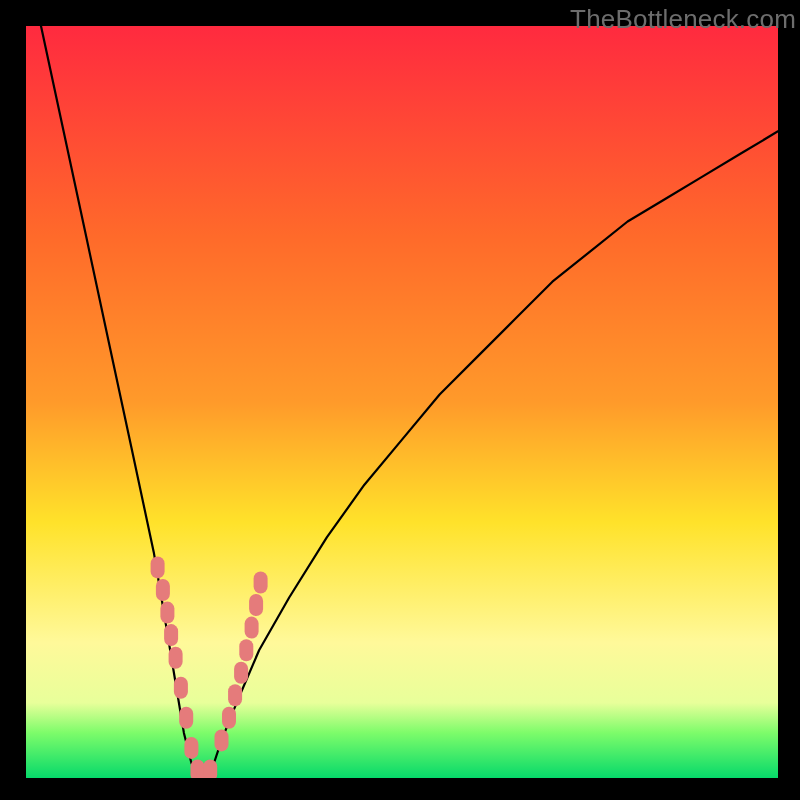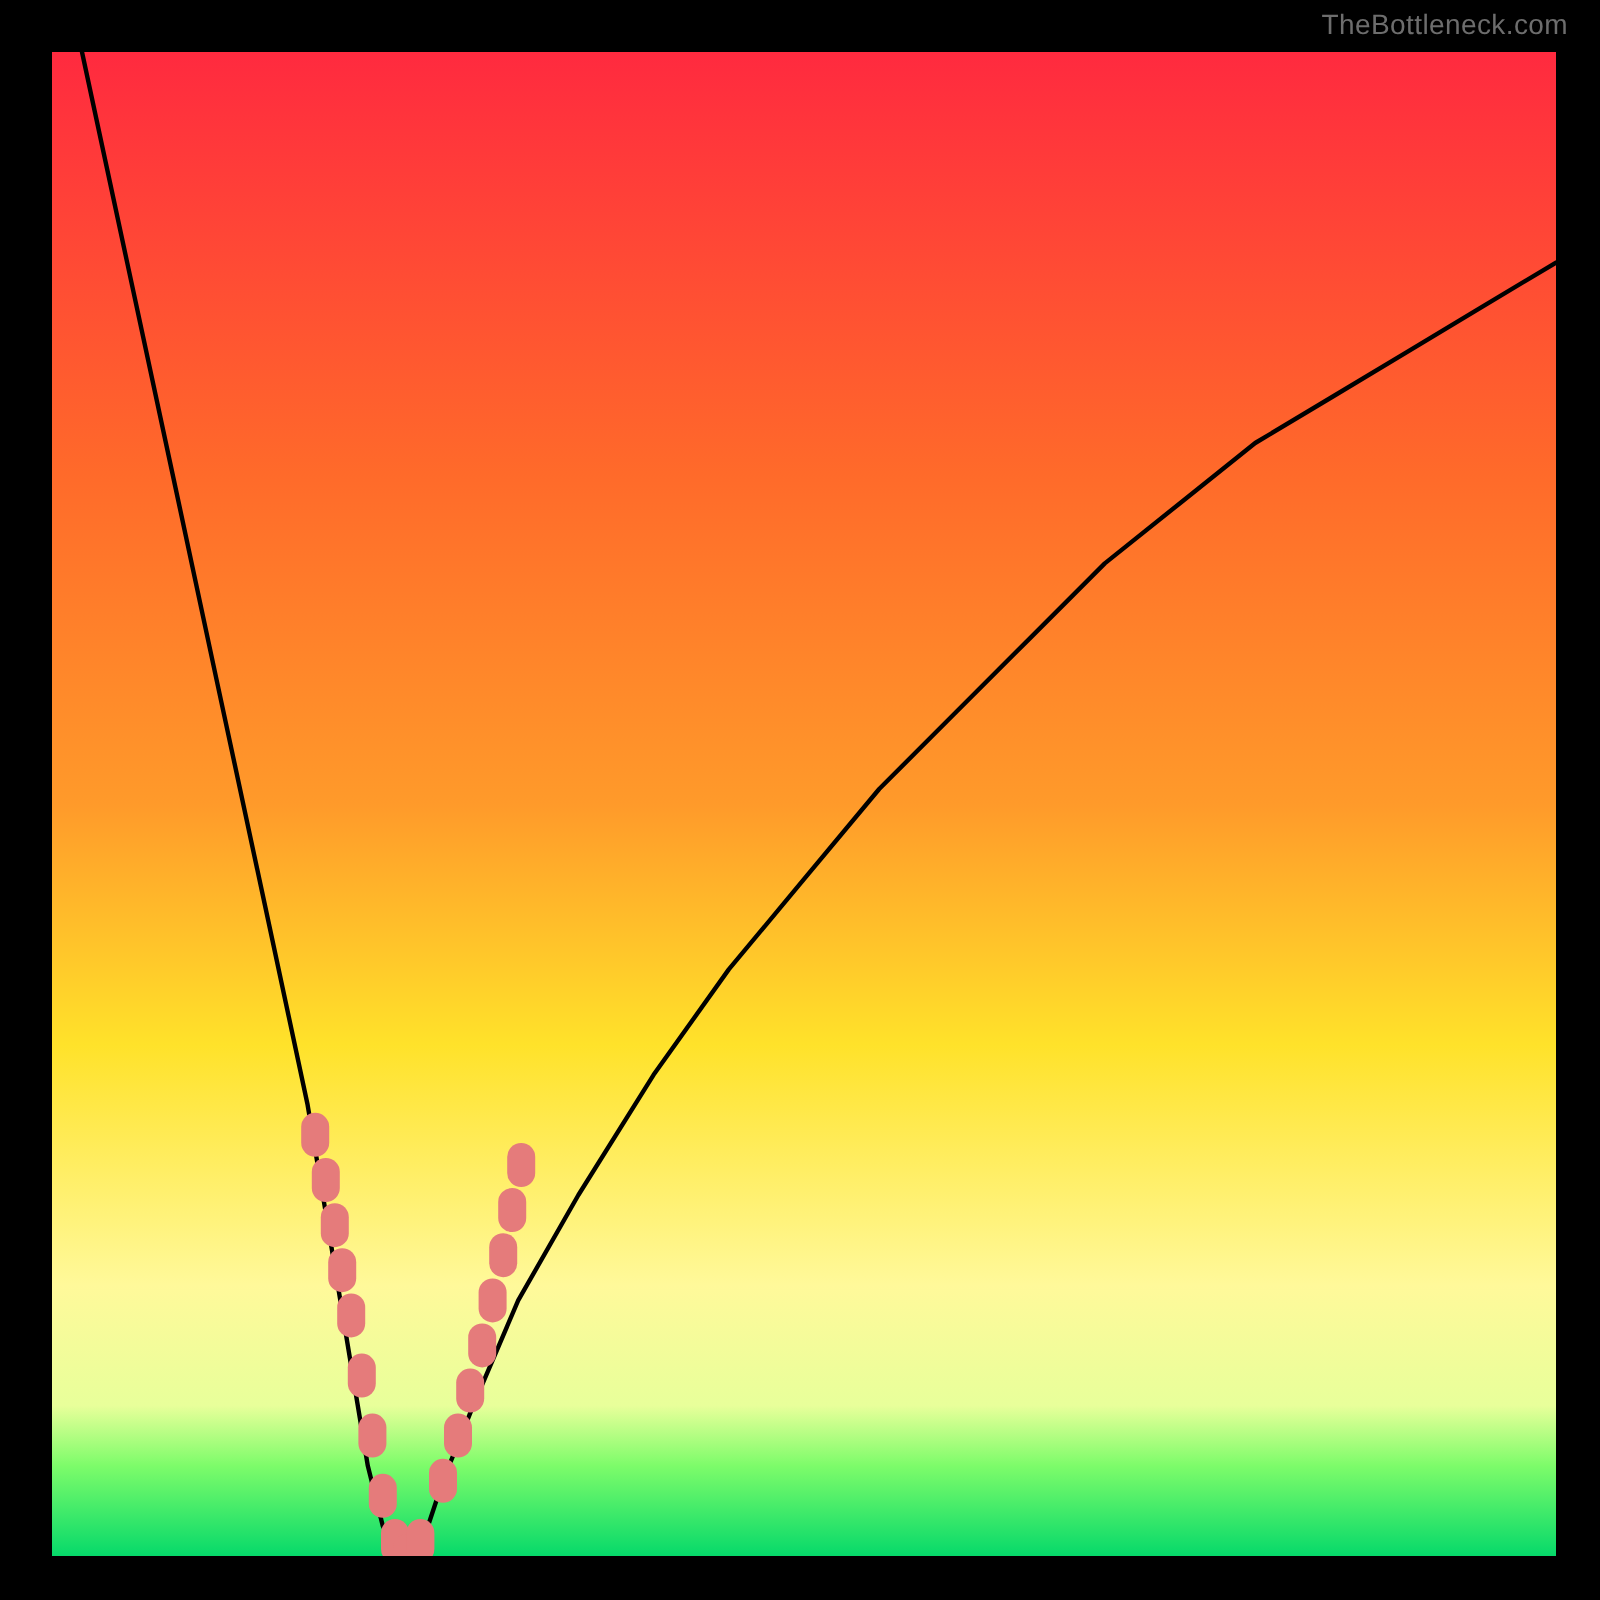--- a/index.html
+++ b/index.html
@@ -1,18 +1,18 @@
 <!DOCTYPE html>
 <html><head>
 <meta charset="utf-8">
 <style>
   html,body{margin:0;padding:0;width:800px;height:800px;background:#000;overflow:hidden;font-family:Arial,Helvetica,sans-serif}
   .stage{position:relative;width:800px;height:800px;background:#000}
   .plot{position:absolute;left:26px;top:26px;width:752px;height:752px}
-  .watermark{position:absolute;top:4px;right:16px;color:#6d6d6d;font-size:14px;font-weight:400;letter-spacing:.2px}
+  .watermark{position:absolute;top:4px;right:4px;color:#6d6d6d;font-size:26px;font-weight:400;letter-spacing:.2px}
   svg{display:block}
 </style>
 </head>
 <body>
 
 <div class="stage">
   <div class="plot">
     <svg id="svg" width="752" height="752" viewBox="0 0 752 752">
         <defs>
           <linearGradient id="bg" x1="0" y1="0" x2="0" y2="1">

